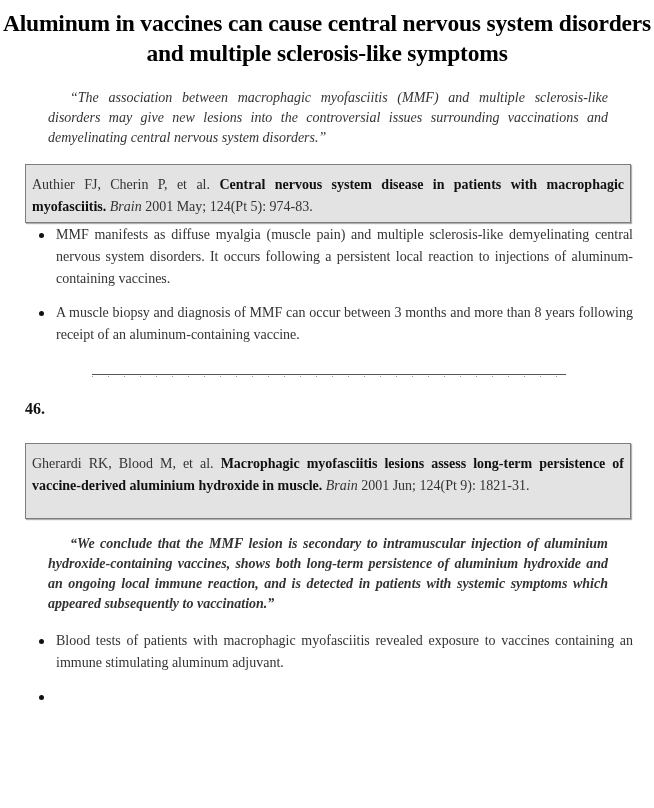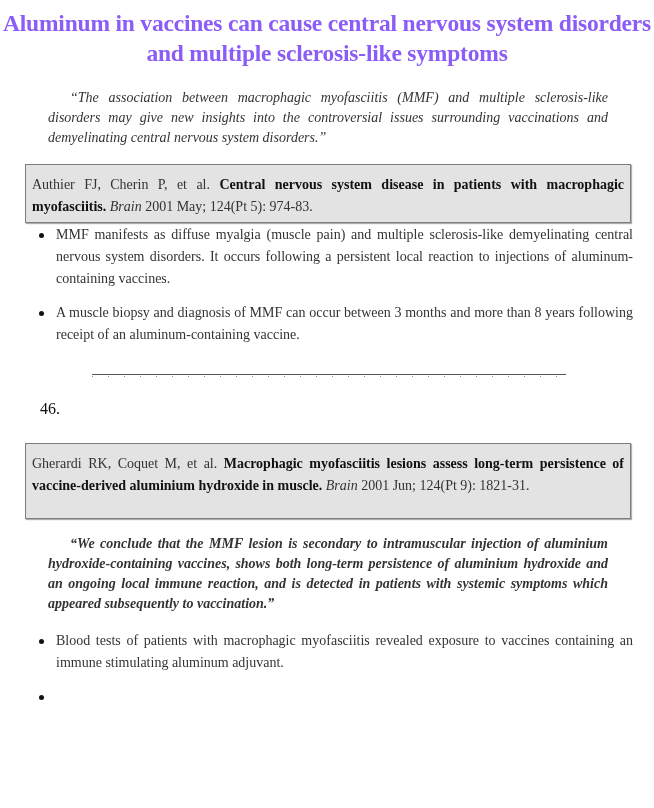--- a/index.html
+++ b/index.html
@@ -3,21 +3,21 @@
 <meta charset="utf-8">
 <style>
   html, body { margin: 0; padding: 0; background: #ffffff; }
   body {
     width: 654px; height: 808px; overflow: hidden; position: relative;
     font-family: "Liberation Serif", "DejaVu Serif", serif; color: #222;
   }
   .title {
     position: absolute; left: 0; top: 8px; width: 654px;
     text-align: center; font-weight: bold; font-size: 23.5px; line-height: 30px;
-    color: #8b5cf6; letter-spacing: -0.2px;
+    color: #000000; letter-spacing: -0.2px;
   }
   .quote {
     position: absolute; left: 48px; width: 560px;
     font-style: italic; font-size: 14px; line-height: 20px; color: #333;
     text-align: justify; text-indent: 22px;
   }
   .quote.q1 { top: 88px; }
   .quote.q2 { top: 534px; font-weight: bold; }
   .citebox {
     position: absolute; left: 25px; width: 606px;
@@ -43,29 +43,29 @@
   .divider {
     position: absolute; left: 92px; top: 374px; width: 474px; height: 0;
     border-top: 1px solid #555;
   }
   .divider-ticks {
     position: absolute; left: 92px; top: 376px; width: 474px; height: 1px;
     background-image: linear-gradient(to right, #999 1px, transparent 1px);
     background-size: 16px 1px;
   }
   .section-num {
-    position: absolute; left: 40px; top: 400px; font-weight: normal; font-size: 16px; color: #111;
+    position: absolute; left: 25px; top: 400px; font-weight: bold; font-size: 16px; color: #111;
   }
 </style>
 </head>
 <body>
 
 <div class="title">Aluminum in vaccines can cause central nervous system disorders and multiple sclerosis-like symptoms</div>
 
-<div class="quote q1">“The association between macrophagic myofasciitis (MMF) and multiple sclerosis-like disorders may give new insights into the controversial issues surrounding vaccinations and demyelinating central nervous system disorders.”</div>
+<div class="quote q1">“The association between macrophagic myofasciitis (MMF) and multiple sclerosis-like disorders may give new lesions into the controversial issues surrounding vaccinations and demyelinating central nervous system disorders.”</div>
 
 <div class="citebox c1">
   <span>Authier FJ, Cherin P, et al.</span>
   <b>Central nervous system disease in patients with macrophagic myofasciitis.</b>
   <i>Brain</i>
   <span>2001 May; 124(Pt 5): 974-83.</span>
 </div>
 
 <ul class="bullets b1">
   <li>
@@ -77,21 +77,21 @@
     <span>A muscle biopsy and diagnosis of MMF can occur between 3 months and more than 8 years following receipt of an aluminum-containing vaccine.</span>
   </li>
 </ul>
 
 <div class="divider"></div>
 <div class="divider-ticks"></div>
 
 <div class="section-num">46.</div>
 
 <div class="citebox c2">
-  <span>Gherardi RK, Coquet M, et al.</span>
+  <span>Gherardi RK, Blood M, et al.</span>
   <b>Macrophagic myofasciitis lesions assess long-term persistence of vaccine-derived aluminium hydroxide in muscle.</b>
   <i>Brain</i>
   <span>2001 Jun; 124(Pt 9): 1821-31.</span>
 </div>
 
 <div class="quote q2">“We conclude that the MMF lesion is secondary to intramuscular injection of aluminium hydroxide-containing vaccines, shows both long-term persistence of aluminium hydroxide and an ongoing local immune reaction, and is detected in patients with systemic symptoms which appeared subsequently to vaccination.”</div>
 
 <ul class="bullets b2">
   <li>
     <span class="dot"></span>

